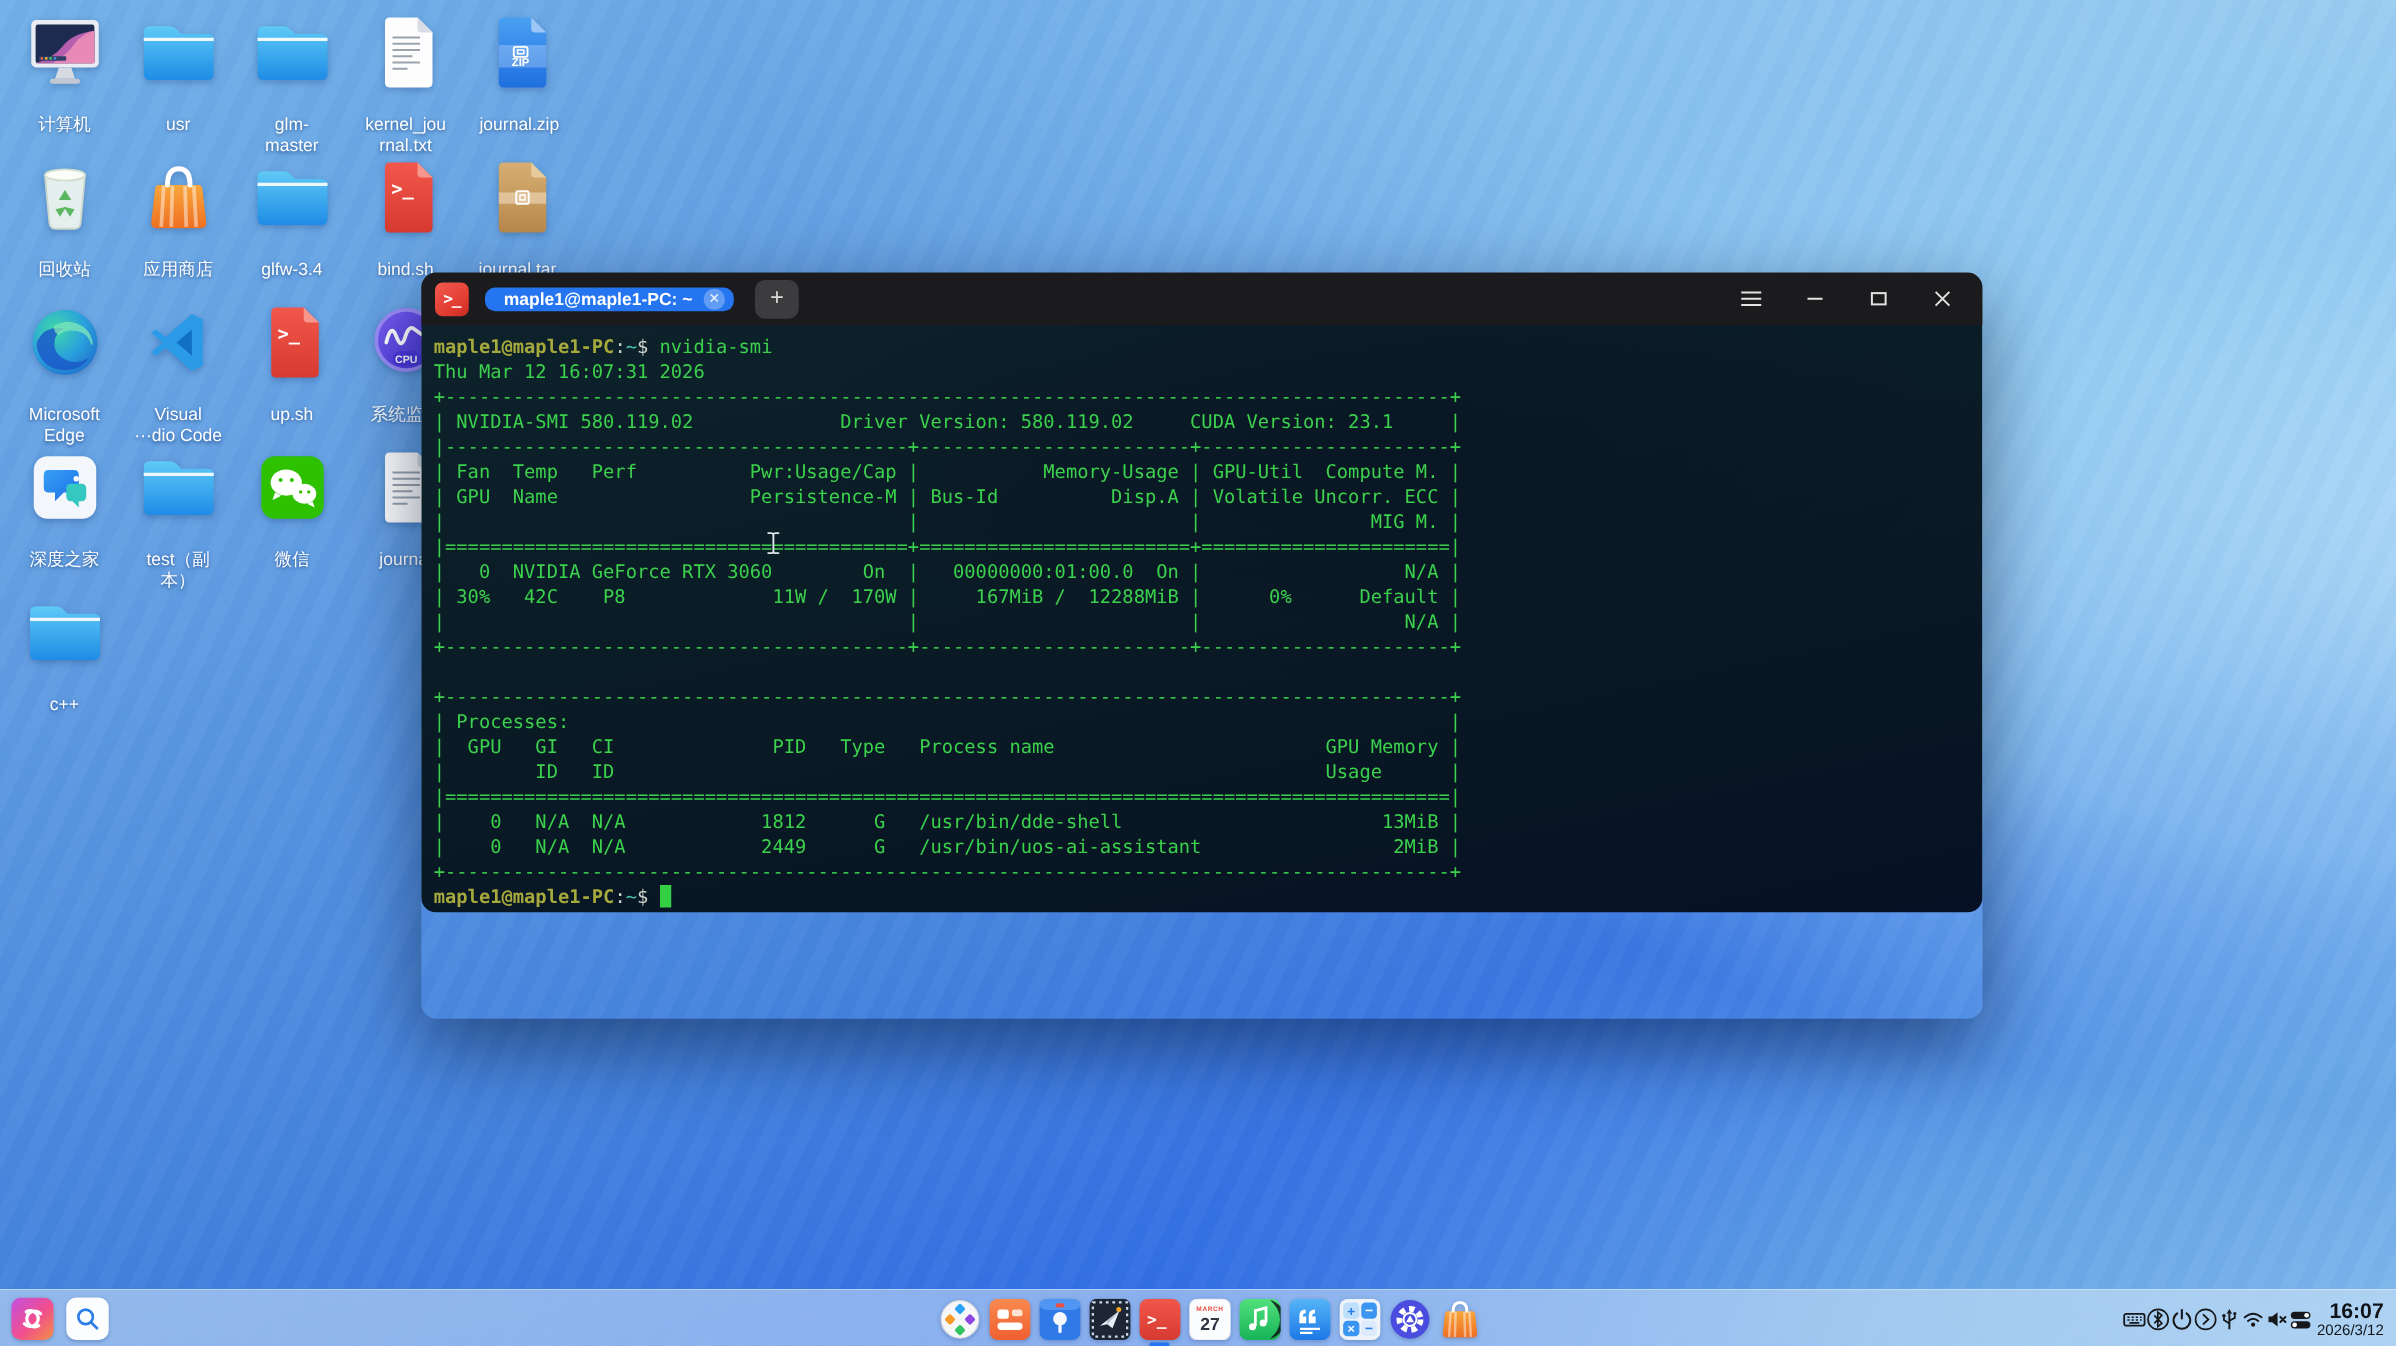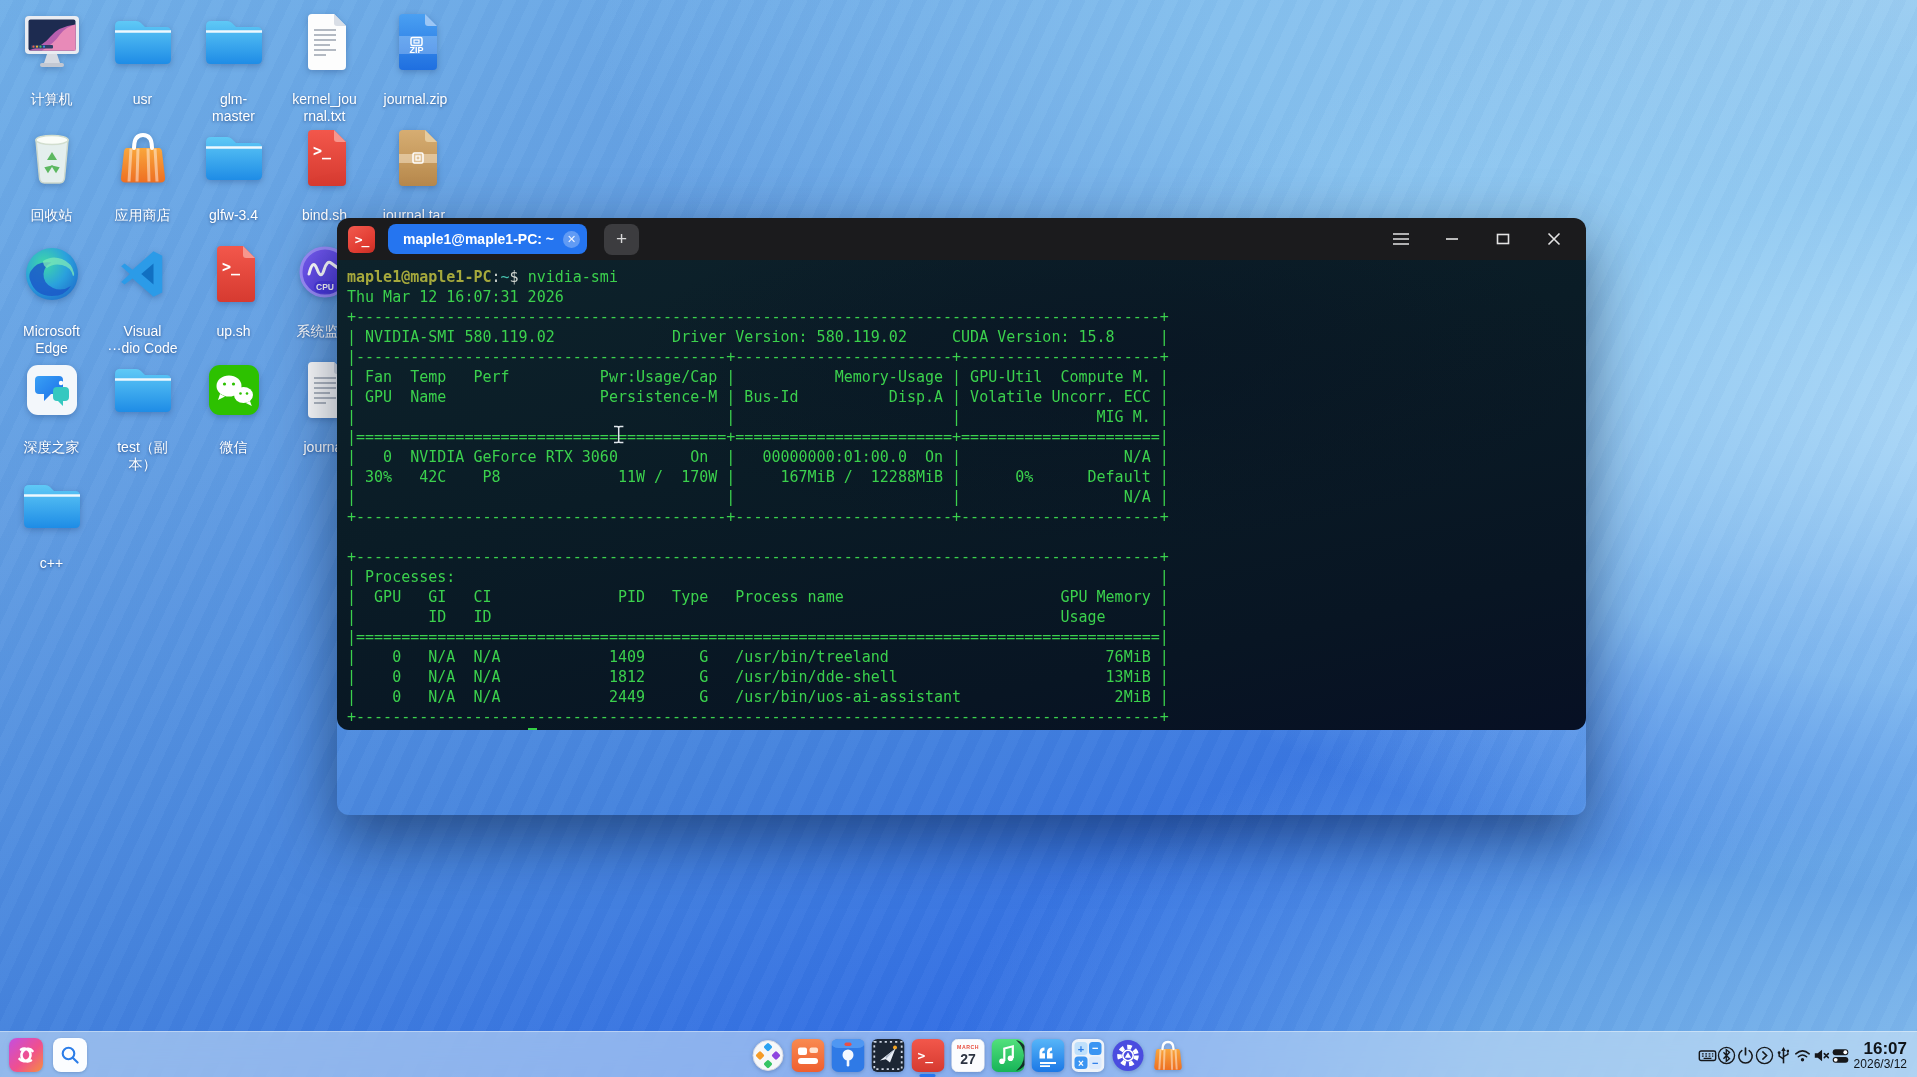--- a/index.html
+++ b/index.html
@@ -29,21 +29,21 @@
 
   
   .term { position:absolute; left:337px; top:218px; width:1249px; height:597px; z-index:5;
     border-radius:12px; box-shadow:0 22px 60px rgba(4,18,45,.5); }
   .term-titlebar { height:42px; background:#1b1b1d; border-radius:12px 12px 0 0;
     display:flex; align-items:center; position:relative; }
   .term-appicon { width:27px; height:27px; margin-left:11px; border-radius:6px;
     background:linear-gradient(145deg,#f25a4e 0%,#e03a30 70%,#c32d24 100%);
     display:flex; align-items:center; justify-content:center;
     color:#fff; font:bold 13px "DejaVu Sans Mono", monospace; letter-spacing:-1px; }
-  .term-tab { margin-left:13px; height:30px; background:#2575f0; border-radius:8px;
+  .term-tab { margin-left:13px; height:19px; background:#2575f0; border-radius:8px;
     display:flex; align-items:center; padding:0 7px 0 15px; cursor:pointer; }
   .term-tab .ttl { color:#fff; font-size:14px; font-weight:bold; white-space:nowrap; }
   .term-tab .tclose { width:17px; height:17px; margin-left:9px; border-radius:50%;
     background:rgba(255,255,255,.28); color:#eef4ff; font-size:11px; line-height:17px;
     text-align:center; cursor:pointer; }
   .term-newtab { width:35px; height:31px; margin-left:17px; background:#3c3c3f; border-radius:8px;
     color:#d9d9d9; font-size:19px; line-height:29px; text-align:center; cursor:pointer; }
   .term-controls { position:absolute; right:14px; top:0; height:42px; display:flex; align-items:center; gap:15px; }
   .term-controls .wbtn { width:36px; height:36px; display:flex; align-items:center; justify-content:center;
     cursor:pointer; color:#e3e3e3; }
@@ -397,37 +397,36 @@
   </div>
   <div class="term-body">
     <span class="ibeam">
       <svg width="15" height="19" viewBox="0 0 15 19">
           <path d="M3 1.5 h3 q1.3 0 1.7.9 q.4-.9 1.7-.9 h3 M7.7 2.4 v14 M3 17.5 h3 q1.3 0 1.7-.9 q.4.9 1.7.9 h3" stroke="#dfe5ea" stroke-width="1.5" fill="none"></path>
         </svg>
     </span>
   <div class="term-line"><span class="c-user">maple1@maple1-PC</span><span class="c-plain">:</span><span class="c-path">~</span><span class="c-plain">$ </span><span class="c-out">nvidia-smi</span></div>
       <div class="term-line"><span class="c-out">Thu Mar 12 16:07:31 2026</span></div>
       <div class="term-line"><span class="c-out">+-----------------------------------------------------------------------------------------+</span></div>
-      <div class="term-line"><span class="c-out">| NVIDIA-SMI 580.119.02             Driver Version: 580.119.02     CUDA Version: 15.8     |</span></div>
+      <div class="term-line"><span class="c-out">| NVIDIA-SMI 580.119.02             Driver Version: 580.119.02     CUDA Version: 23.1     |</span></div>
       <div class="term-line"><span class="c-out">|-----------------------------------------+------------------------+----------------------+</span></div>
       <div class="term-line"><span class="c-out">| Fan  Temp   Perf          Pwr:Usage/Cap |           Memory-Usage | GPU-Util  Compute M. |</span></div>
       <div class="term-line"><span class="c-out">| GPU  Name                 Persistence-M | Bus-Id          Disp.A | Volatile Uncorr. ECC |</span></div>
       <div class="term-line"><span class="c-out">|                                         |                        |               MIG M. |</span></div>
       <div class="term-line"><span class="c-out">|=========================================+========================+======================|</span></div>
       <div class="term-line"><span class="c-out">|   0  NVIDIA GeForce RTX 3060        On  |   00000000:01:00.0  On |                  N/A |</span></div>
       <div class="term-line"><span class="c-out">| 30%   42C    P8             11W /  170W |     167MiB /  12288MiB |      0%      Default |</span></div>
       <div class="term-line"><span class="c-out">|                                         |                        |                  N/A |</span></div>
       <div class="term-line"><span class="c-out">+-----------------------------------------+------------------------+----------------------+</span></div>
       <div class="term-line"><span class="c-out"></span></div>
       <div class="term-line"><span class="c-out">+-----------------------------------------------------------------------------------------+</span></div>
       <div class="term-line"><span class="c-out">| Processes:                                                                              |</span></div>
       <div class="term-line"><span class="c-out">|  GPU   GI   CI              PID   Type   Process name                        GPU Memory |</span></div>
       <div class="term-line"><span class="c-out">|        ID   ID                                                               Usage      |</span></div>
       <div class="term-line"><span class="c-out">|=========================================================================================|</span></div>
-      <div class="term-line"><span class="c-out">|    0   N/A  N/A            1409      G   /usr/bin/treeland                        76MiB |</span></div>
       <div class="term-line"><span class="c-out">|    0   N/A  N/A            1812      G   /usr/bin/dde-shell                       13MiB |</span></div>
       <div class="term-line"><span class="c-out">|    0   N/A  N/A            2449      G   /usr/bin/uos-ai-assistant                 2MiB |</span></div>
       <div class="term-line"><span class="c-out">+-----------------------------------------------------------------------------------------+</span></div>
       <div class="term-line"><span class="c-user">maple1@maple1-PC</span><span class="c-plain">:</span><span class="c-path">~</span><span class="c-plain">$ </span><span class="c-cursor"> </span></div>
     </div>
 </div>
 
 <div class="taskbar">
   <div class="tb-left">
     <div class="tbicon" style="background:none">

